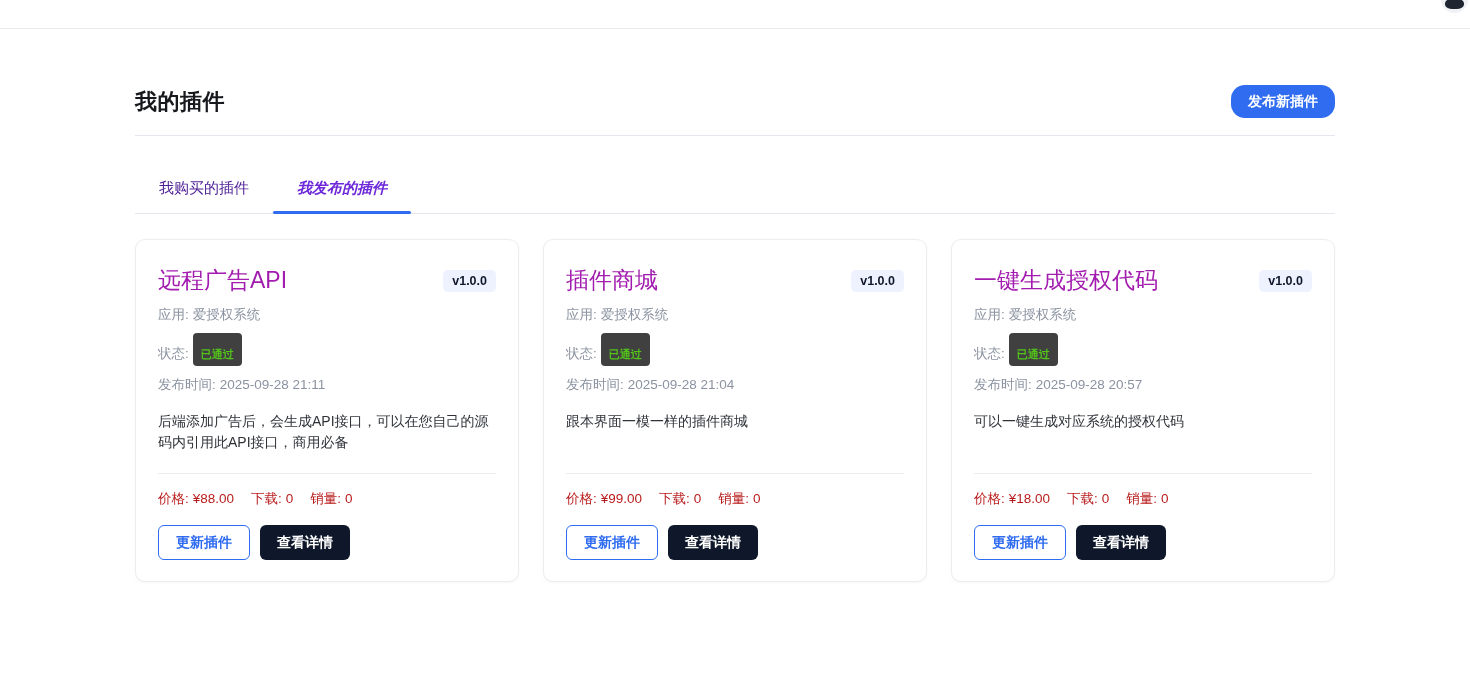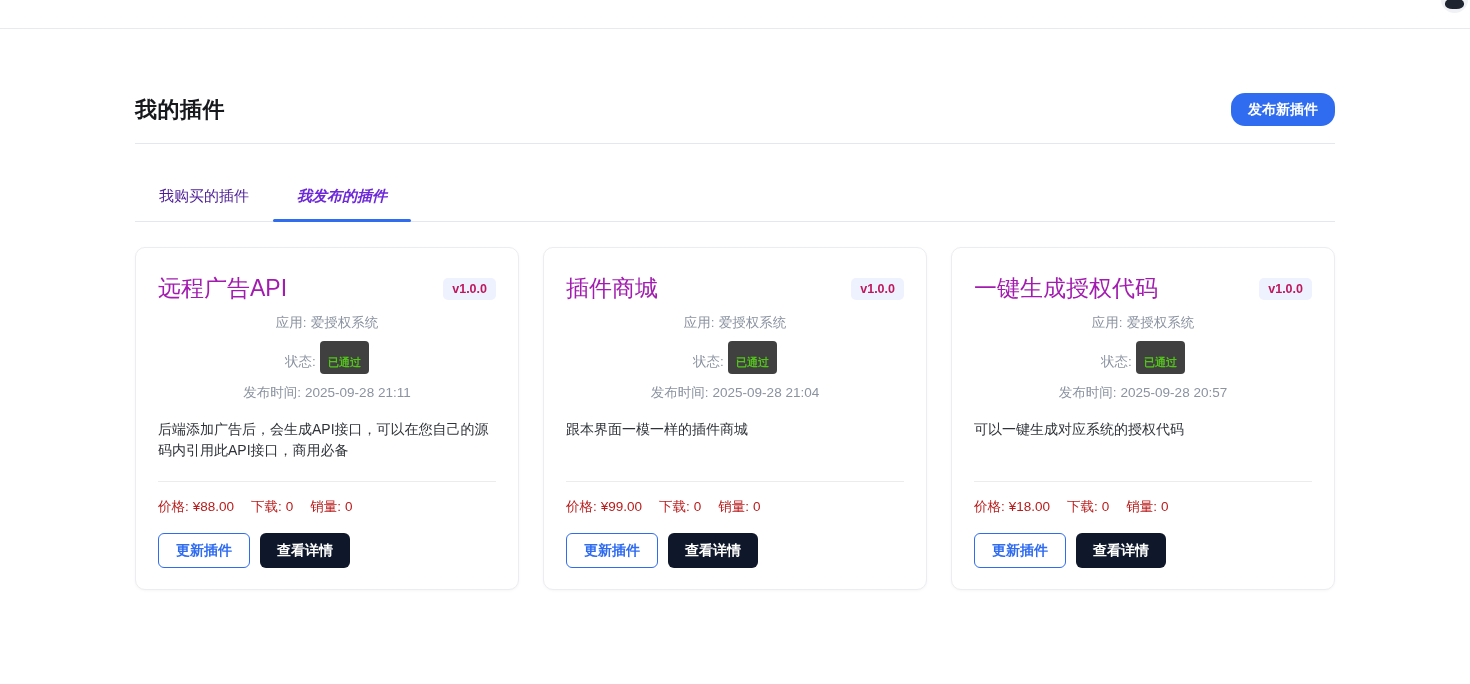--- a/index.html
+++ b/index.html
@@ -26,21 +26,21 @@
     cursor:pointer;
   }
   .avatar .silhouette {
     position:absolute;
     left:4px; top:12px;
     width:19px; height:11px;
     background:#1e2430;
     border-radius:50% 50% 40% 40%;
   }
   
-  .container { width:1200px; margin:8px auto; }
+  .container { width:1200px; margin:0 auto; }
   .page-head {
     display:flex; align-items:center; justify-content:space-between;
     padding-top:56px;
   }
   .page-title { font-size:22px; font-weight:700; color:#17191d; letter-spacing:.5px; }
   .btn-primary {
     background:#306cf0; color:#fff; border:none;
     height:33px; padding:0 17px;
     font-size:14px; font-weight:700;
     border-radius:14px; cursor:pointer;
@@ -71,25 +71,25 @@
   .card {
     background:#fff;
     border:1px solid #ecedf1;
     border-radius:10px;
     padding:19px 22px 21px 22px;
     box-shadow:0 1px 3px rgba(0,0,0,.04);
   }
   .card-head { display:flex; align-items:center; justify-content:space-between; margin-top:6px; }
   .card-title { font-size:23px; font-weight:400; color:#a21caf; }
   .ver-badge {
-    background:#eef2fe; color:#be185d;
+    background:#eef2fe; color:#0f172a;
     font-size:12.5px; font-weight:600;
     padding:4px 9px; border-radius:5px;
   }
-  .meta { margin-top:10px; font-size:13.5px; color:#8b93a1; line-height:17px;text-align:center; }
+  .meta { margin-top:10px; font-size:13.5px; color:#8b93a1; line-height:17px; }
   .meta .lbl { margin-right:4px; }
   .badge-success {
     background:#404040; color:#52c41a;
     font-size:11px; font-weight:700;
     padding:13px 8px 3px 8px; border-radius:4px;
     display:inline-block;
   }
   .desc {
     margin-top:18px;
     height:56px; overflow:hidden;

